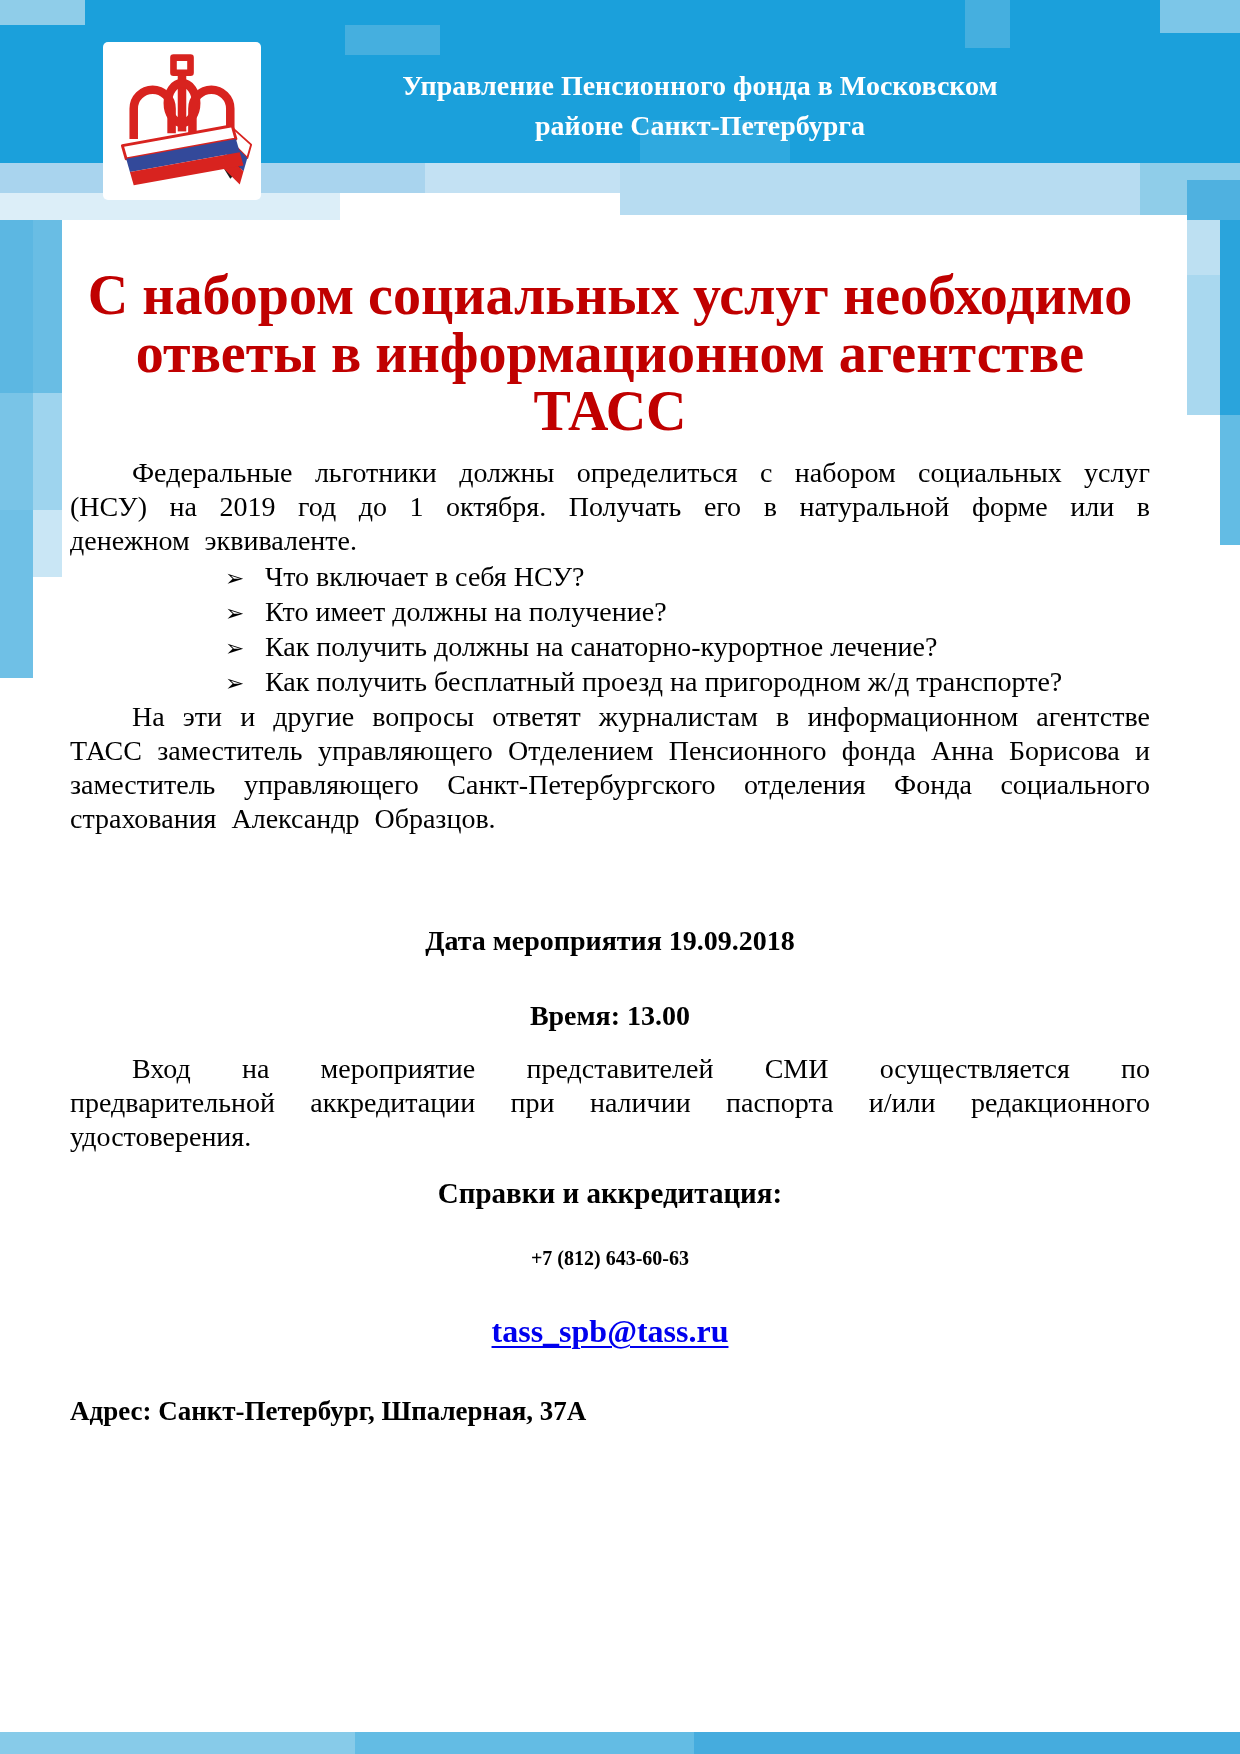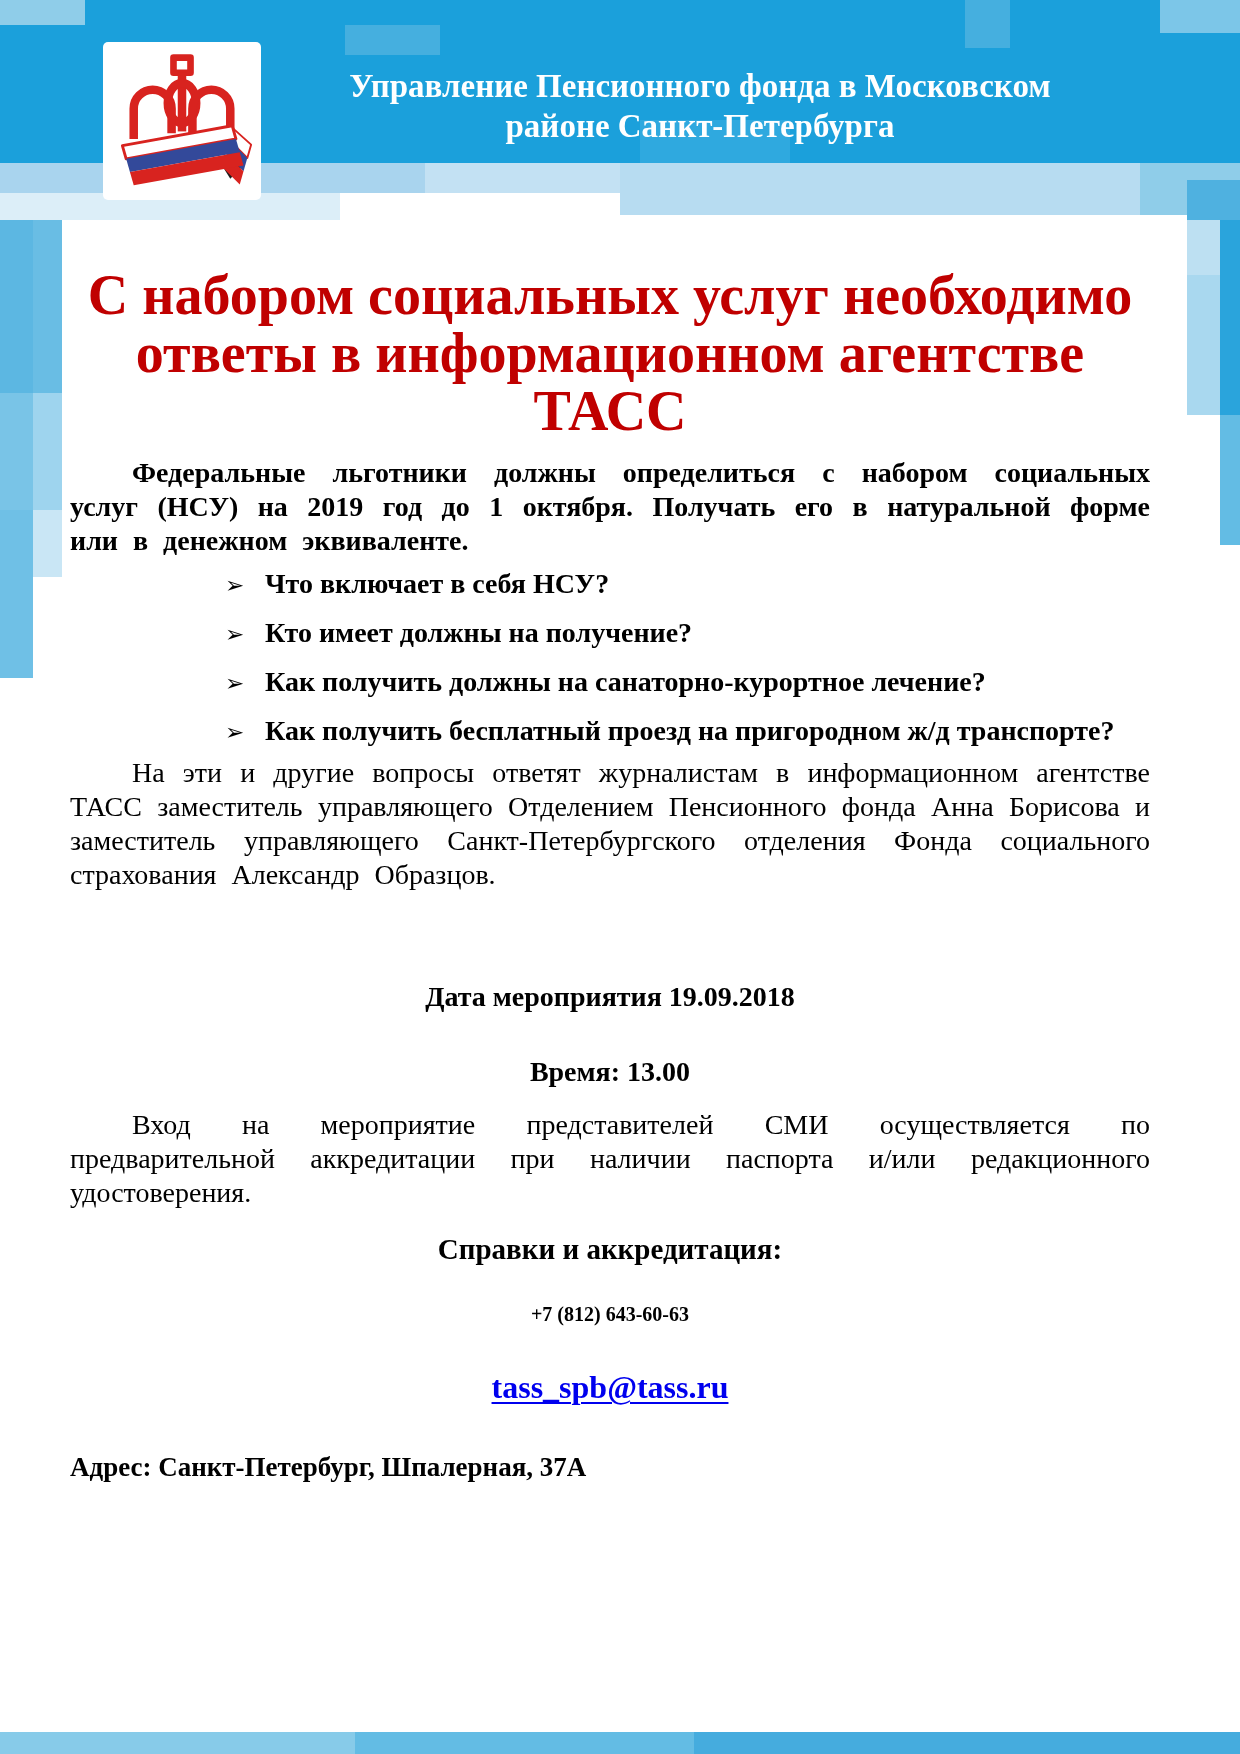--- a/index.html
+++ b/index.html
@@ -17,41 +17,41 @@
     position:absolute;left:103px;top:42px;width:158px;height:158px;
     background:#ffffff;border-radius:5px;z-index:3;
     display:flex;align-items:center;justify-content:center;
   }
   .logo-box svg{width:142px;height:142px;}
 
   
   .org-title{
     position:absolute;left:290px;top:66px;width:820px;z-index:3;
     text-align:center;color:#ffffff;font-weight:bold;
-    font-size:33px;line-height:40px;
+    font-size:28px;line-height:40px;
   }
 
   
   .doc{
     position:relative;z-index:2;
     padding:250px 90px 0 70px;
   }
   .red-title{
     margin:16px;font-size:56px;line-height:58px;font-weight:bold;
     color:var(--accent-red,#C00000);text-align:center;
   }
   .red-title span{display:block;}
   p.body{
     margin:0;font-size:28px;line-height:34px;text-align:justify;
     text-indent:62px;
   }
   .j{word-spacing:8px;}
-  .p1{margin-top:59px;font-weight:bold;}
+  .p1{margin-top:59px;}
   .qs{list-style:none;margin:2px 0 0;padding:0 0 0 155px;}
-  .qs li{font-size:28px;line-height:48px;font-weight:bold;}
+  .qs li{font-size:28px;line-height:34px;}
   .qs .m{
     font-family:"DejaVu Sans","Liberation Sans",sans-serif;
     font-size:23px;display:inline-block;width:30px;margin-right:10px;
   }
   .p2{margin-top:18px;}
   .big{
     margin:15px;font-size:28px;line-height:42px;font-weight:bold;text-align:center;
   }
   .date{margin-top:84px;}
   .time{margin-top:33px;}

